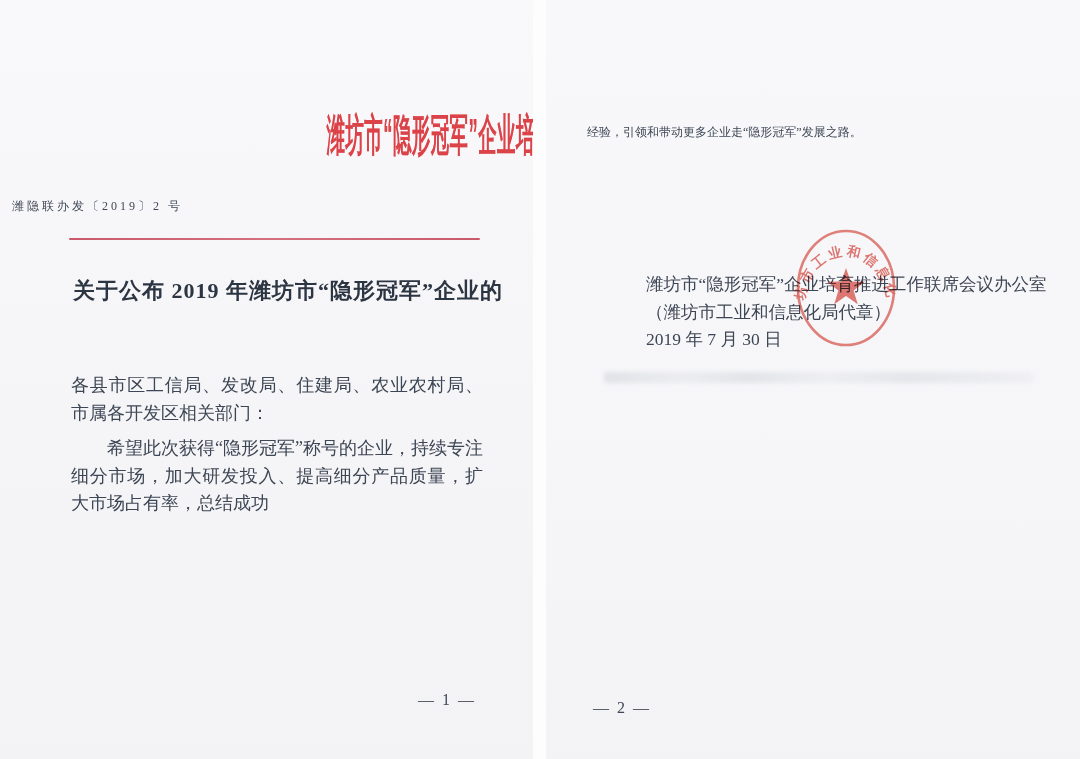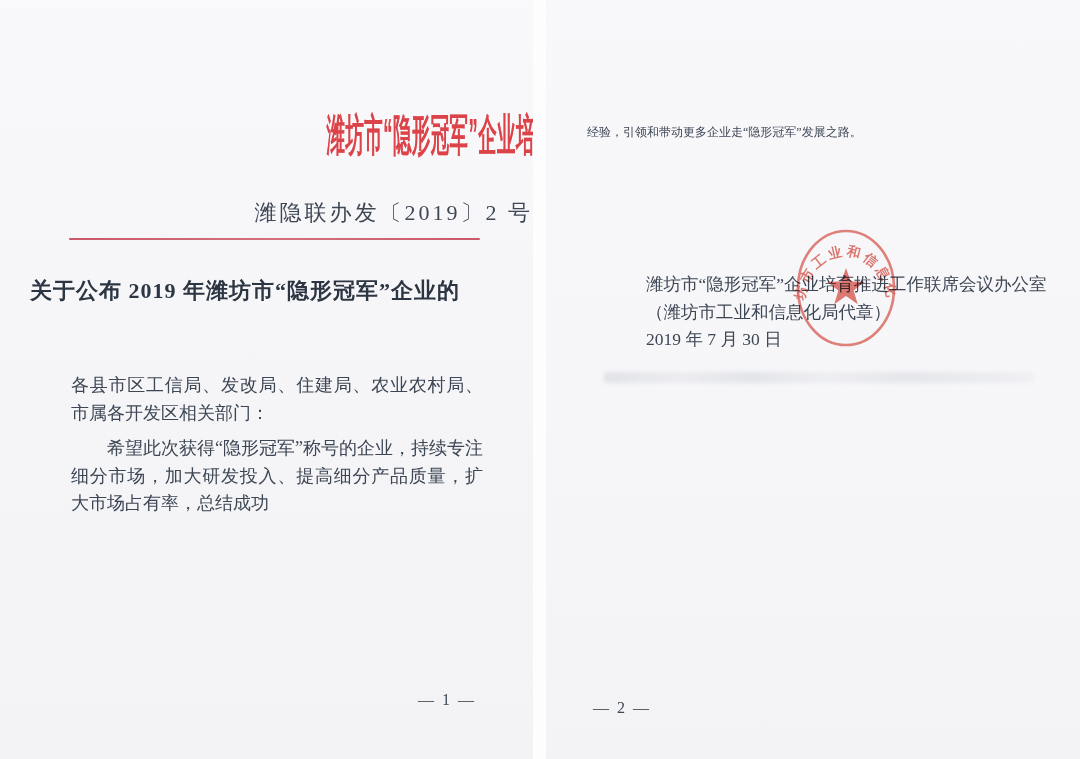--- a/index.html
+++ b/index.html
@@ -29,32 +29,32 @@
     transform:scaleX(0.42);
     transform-origin:50% 50%;
     font-family:"Liberation Sans", sans-serif;
     font-weight:bold;
     font-size:44px;
     letter-spacing:1px;
     color:#dc4348;
     text-shadow:0 0 1px rgba(220,67,72,.45);
   }
   .doc-number{
-    position:absolute;left:0;right:0;top:198px;
-    text-align:right;
-    font-size:22px;letter-spacing:3px;
+    position:absolute;left:12px;right:0;top:198px;
+    text-align:left;
+    font-size:12px;letter-spacing:3px;
     color:#3f4755;
   }
   .red-rule{
     position:absolute;left:69px;top:238px;
     width:411px;height:2px;
     background:linear-gradient(90deg,#c9596b,#d4707e 50%,#c9596b);
     border-radius:1px;
   }
-  .doc-title{position:absolute;left:30px;right:30px;top:276px;text-align:left;color:#2c3542;}
+  .doc-title{position:absolute;left:30px;right:30px;top:276px;text-align:right;color:#2c3542;}
   .doc-title .t1{font-size:22px;font-weight:bold;letter-spacing:1px;line-height:30px;}
   .doc-title .t2{font-size:22px;font-weight:bold;letter-spacing:2px;line-height:30px;}
   .body-text{
     position:absolute;left:63px;top:364px;width:428px;
     font-size:18px;line-height:27.6px;
     color:#3d4654;
     text-align:justify;
   }
   .body-text p{margin:8px;}
   .body-text p.indent{text-indent:2em;}

